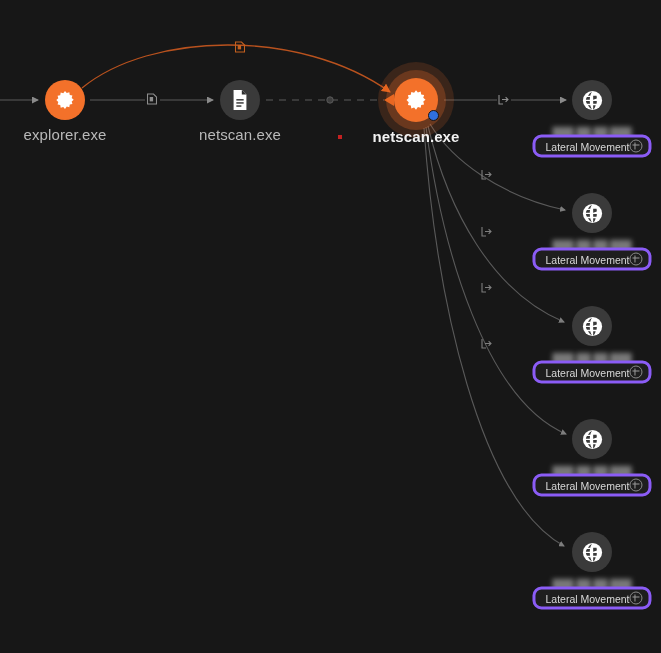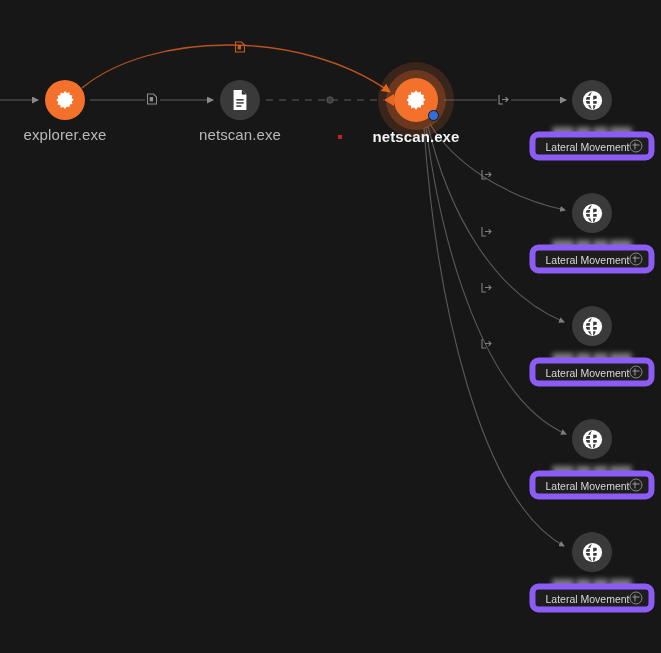--- a/index.html
+++ b/index.html
@@ -48,21 +48,21 @@
   .iplabel{
     position:absolute;left:50%;top:100%;transform:translateX(-50%);
     margin-top:7px;white-space:nowrap;font-size:10px;color:#8e8e8e;
     filter:blur(2.6px);opacity:.85;
   }
 
   .pill{
     position:absolute;transform:translate(-50%,-50%);
     display:flex;align-items:center;gap:0;
     height:17px;padding:0 6px 0 10px;
-    border:6px solid #8b5cf6;border-radius:9px;background:#1e1e1e;
+    border:3px solid #8b5cf6;border-radius:9px;background:#1e1e1e;
     font-size:10.5px;color:#d8d8d8;white-space:nowrap;
   }
   .pill .plus{
     width:11px;height:11px;border-radius:50%;border:1px solid #8a8a8a;
     position:relative;flex:none;
   }
   .pill .plus:before,.pill .plus:after{
     content:"";position:absolute;background:#9a9a9a;
   }
   .pill .plus:before{left:2px;right:2px;top:4px;height:1px;}

